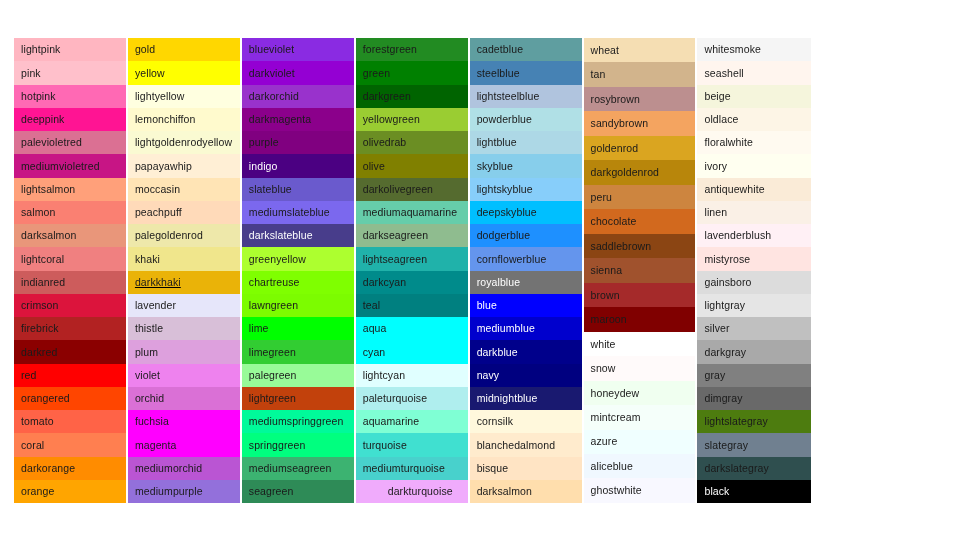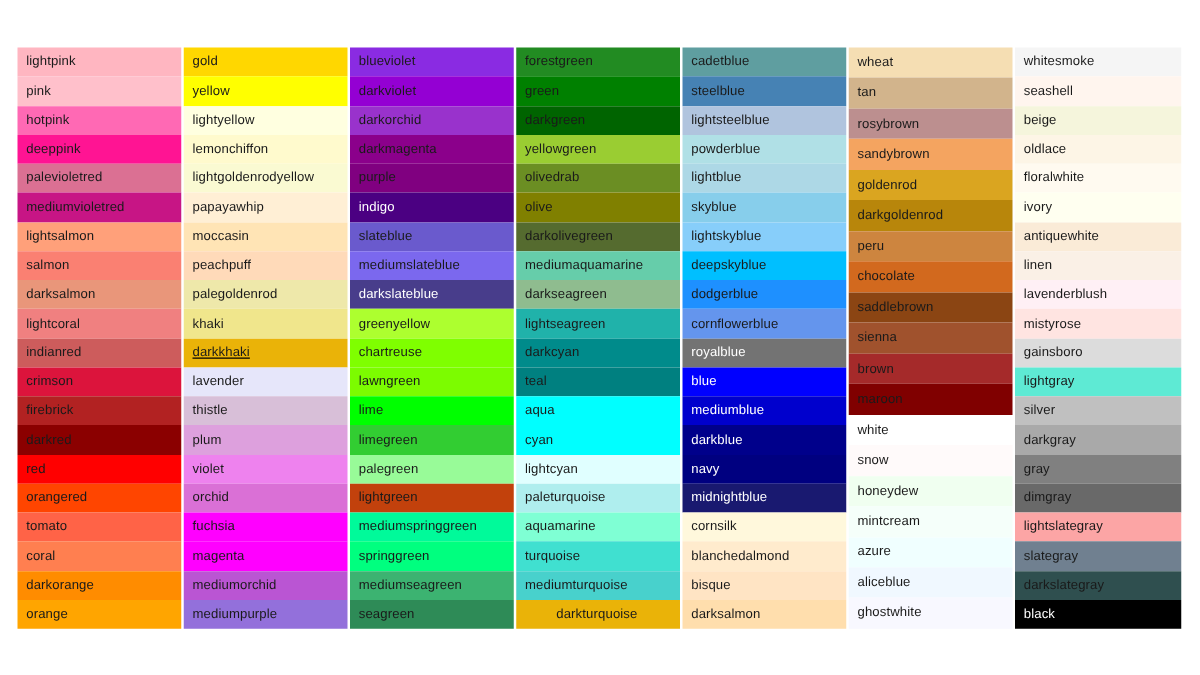--- a/index.html
+++ b/index.html
@@ -10,21 +10,21 @@
     height: 540px;
     overflow: hidden;
   }
   body {
     font-family: "Liberation Sans", sans-serif;
   }
   #color-chart {
     position: absolute;
     left: 14px;
     top: 38px;
-    width: 931px;
+    width: 797px;
     height: 465px;
     display: flex;
     flex-direction: row;
     background: #ffffff;
   }
   .color-column {
     display: flex;
     flex-direction: column;
     width: 133px;
     height: 465px;
@@ -296,21 +296,21 @@
       </div>
       <div class="color-cell" style="background-color: rgb(127, 255, 212);">
         <span class="swatch-label">aquamarine</span>
       </div>
       <div class="color-cell" style="background-color: rgb(64, 224, 208);">
         <span class="swatch-label">turquoise</span>
       </div>
       <div class="color-cell" style="background-color: rgb(72, 209, 204);">
         <span class="swatch-label">mediumturquoise</span>
       </div>
-      <div class="color-cell" style="background-color: #eab308; padding-left: 32px;">
+      <div class="color-cell" style="background-color: #f0abfc; padding-left: 32px;">
         <span class="swatch-label">darkturquoise</span>
       </div>
     </div>
     <div class="color-column gapped">
       <div class="color-cell" style="background-color: rgb(95, 158, 160);">
         <span class="swatch-label">cadetblue</span>
       </div>
       <div class="color-cell" style="background-color: rgb(70, 130, 180);">
         <span class="swatch-label">steelblue</span>
       </div>
@@ -455,36 +455,36 @@
       </div>
       <div class="color-cell" style="background-color: rgb(255, 240, 245);">
         <span class="swatch-label">lavenderblush</span>
       </div>
       <div class="color-cell" style="background-color: rgb(255, 228, 225);">
         <span class="swatch-label">mistyrose</span>
       </div>
       <div class="color-cell" style="background-color: rgb(220, 220, 220);">
         <span class="swatch-label">gainsboro</span>
       </div>
-      <div class="color-cell" style="background-color: #5eead4;">
+      <div class="color-cell" style="background-color: #e5e5e5;">
         <span class="swatch-label">lightgray</span>
       </div>
       <div class="color-cell" style="background-color: rgb(192, 192, 192);">
         <span class="swatch-label">silver</span>
       </div>
       <div class="color-cell" style="background-color: rgb(169, 169, 169);">
         <span class="swatch-label">darkgray</span>
       </div>
       <div class="color-cell" style="background-color: rgb(128, 128, 128);">
         <span class="swatch-label">gray</span>
       </div>
       <div class="color-cell" style="background-color: rgb(105, 105, 105);">
         <span class="swatch-label">dimgray</span>
       </div>
-      <div class="color-cell" style="background-color: #fca5a5;">
+      <div class="color-cell" style="background-color: #4d7c0f;">
         <span class="swatch-label">lightslategray</span>
       </div>
       <div class="color-cell" style="background-color: rgb(112, 128, 144);">
         <span class="swatch-label">slategray</span>
       </div>
       <div class="color-cell" style="background-color: rgb(47, 79, 79);">
         <span class="swatch-label">darkslategray</span>
       </div>
       <div class="color-cell light-text" style="background-color: rgb(0, 0, 0);">
         <span class="swatch-label">black</span>

